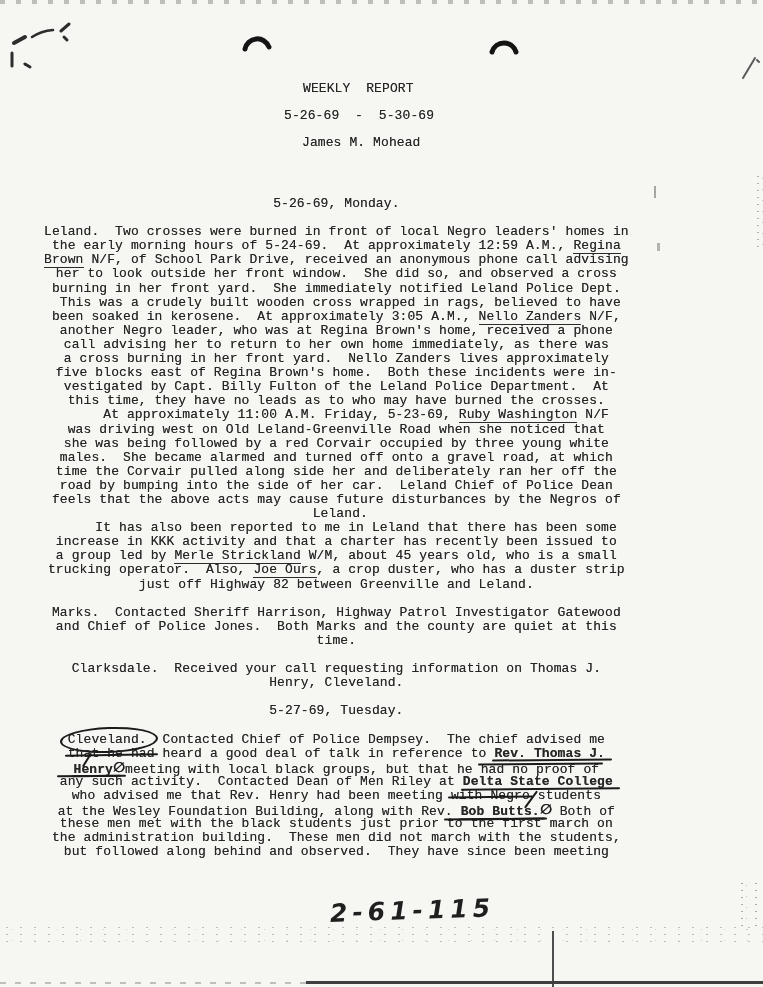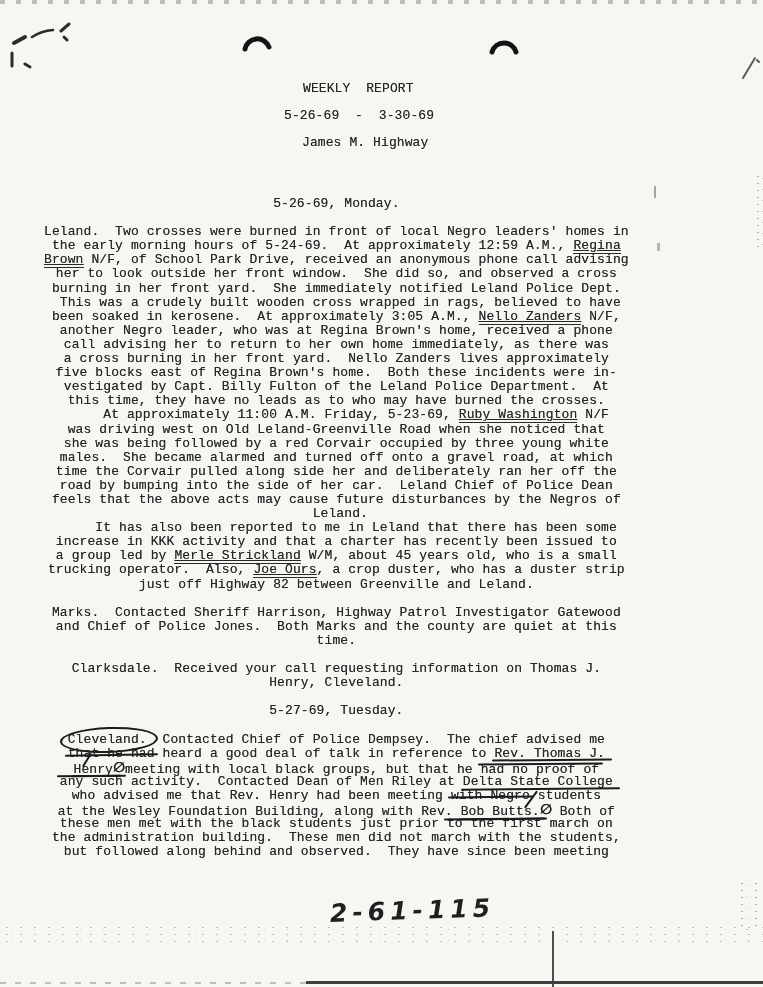--- a/index.html
+++ b/index.html
@@ -11,24 +11,24 @@
   }
   .typed {
     font-size:13px; letter-spacing:0.1px; white-space:pre;
     text-shadow: 0 0 0.4px rgba(25,25,25,0.6);
   }
   .header-line { position:absolute; }
   #doc-body { position:absolute; left:44px; top:197px; }
   .line { height:14.1px; line-height:14.1px; white-space:pre;text-align:center; }
 
   
-  span.u { border-bottom:1.4px solid #2b2b2b;text-decoration:underline; }
+  span.u { border-bottom:1.4px solid #2b2b2b; }
 
   
-  span.hu { position:relative; }
+  span.hu { position:relative;font-weight:bold; }
   span.hu::after {
     content:""; position:absolute; left:-2px; right:-7px; bottom:-1px; height:2.3px;
     background: var(--pen,#1b1b1b); border-radius:2px; transform:rotate(-0.5deg);
   }
   
   span.strike { position:relative; }
   span.strike::after {
     content:""; position:absolute; left:-3px; right:-3px; top:55%; height:2.1px;
     background: var(--pen,#1b1b1b); border-radius:2px; transform:rotate(-0.8deg);
   }
@@ -108,22 +108,22 @@
   </svg>
 
   <svg class="deco" style="left:738px;top:50px" width="25" height="32" viewBox="0 0 25 32">
     <g stroke="#5a5a5a" fill="none" stroke-linecap="round" stroke-width="2">
       <path d="M5 28 L17 8"></path>
         <path d="M19 10 l2 2"></path>
     </g>
   </svg>
 
   <div class="typed header-line" style="left:303px;top:81px">WEEKLY  REPORT</div>
-  <div class="typed header-line" style="left:284px;top:108px">5-26-69  -  3-30-69</div>
-  <div class="typed header-line" style="left:302px;top:135px">James M. Highway</div>
+  <div class="typed header-line" style="left:284px;top:108px">5-26-69  -  5-30-69</div>
+  <div class="typed header-line" style="left:302px;top:135px">James M. Mohead</div>
 
   <div id="doc-body" class="typed"><div class="line">5-26-69, Monday.</div><div class="line"></div><div class="line">Leland.  Two crosses were burned in front of local Negro leaders' homes in</div><div class="line">the early morning hours of 5-24-69.  At approximately 12:59 A.M., <span class="u">Regina</span></div><div class="line"><span class="u">Brown</span> N/F, of School Park Drive, received an anonymous phone call advising</div><div class="line">her to look outside her front window.  She did so, and observed a cross</div><div class="line">burning in her front yard.  She immediately notified Leland Police Dept.</div><div class="line"> This was a crudely built wooden cross wrapped in rags, believed to have</div><div class="line">been soaked in kerosene.  At approximately 3:05 A.M., <span class="u">Nello Zanders</span> N/F,</div><div class="line">another Negro leader, who was at Regina Brown's home, received a phone</div><div class="line">call advising her to return to her own home immediately, as there was</div><div class="line">a cross burning in her front yard.  Nello Zanders lives approximately</div><div class="line">five blocks east of Regina Brown's home.  Both these incidents were in-</div><div class="line">vestigated by Capt. Billy Fulton of the Leland Police Department.  At</div><div class="line">this time, they have no leads as to who may have burned the crosses.</div><div class="line">     At approximately 11:00 A.M. Friday, 5-23-69, <span class="u">Ruby Washington</span> N/F</div><div class="line">was driving west on Old Leland-Greenville Road when she noticed that</div><div class="line">she was being followed by a red Corvair occupied by three young white</div><div class="line">males.  She became alarmed and turned off onto a gravel road, at which</div><div class="line">time the Corvair pulled along side her and deliberately ran her off the</div><div class="line">road by bumping into the side of her car.  Leland Chief of Police Dean</div><div class="line">feels that the above acts may cause future disturbances by the Negros of</div><div class="line"> Leland.</div><div class="line">     It has also been reported to me in Leland that there has been some</div><div class="line">increase in KKK activity and that a charter has recently been issued to</div><div class="line">a group led by <span class="u">Merle Strickland</span> W/M, about 45 years old, who is a small</div><div class="line">trucking operator.  Also, <span class="u">Joe Ours</span>, a crop duster, who has a duster strip</div><div class="line">just off Highway 82 between Greenville and Leland.</div><div class="line"></div><div class="line">Marks.  Contacted Sheriff Harrison, Highway Patrol Investigator Gatewood</div><div class="line">and Chief of Police Jones.  Both Marks and the county are quiet at this</div><div class="line">time.</div><div class="line"></div><div class="line">Clarksdale.  Received your call requesting information on Thomas J.</div><div class="line">Henry, Cleveland.</div><div class="line"></div><div class="line">5-27-69, Tuesday.</div><div class="line"></div><div class="line"><span class="circle">Cleveland.</span>  Contacted Chief of Police Dempsey.  The chief advised me</div><div class="line"><span class="strike">that he had</span> heard a good deal of talk in reference to <span class="hu">Rev. Thomas J.</span></div><div class="line"><span class="hu">Henry</span><span class="mark">∅</span>meeting with local black groups, but that he <span class="over">had no proof of</span></div><div class="line"><span class="over">any such</span> activity.  Contacted Dean of Men Riley at <span class="hu">Delta State College</span></div><div class="line">who advised me that Rev. Henry had been meeting <span class="strike">with Negro</span> students</div><div class="line">at the Wesley Foundation Building, along with Rev. <span class="hu">Bob Butts.</span><span class="mark">∅</span> Both of</div><div class="line">these men met with the black students just prior <span class="over">to the first</span> march on</div><div class="line">the administration building.  These men did not march with the students,</div><div class="line">but followed along behind and observed.  They have since been meeting</div></div>
 
   <div class="artifact pen-slash" style="left:86px;top:752px;width:2px;height:16px;transform:rotate(32deg)"></div>
   <div class="artifact pen-slash" style="left:530px;top:789px;width:2px;height:21px;transform:rotate(36deg)"></div>
 
   <div class="handwriting">2-61-115</div>
 
   <div class="artifact speckle speckle-band"></div>
   <div class="artifact speckle right-edge-noise"></div>

